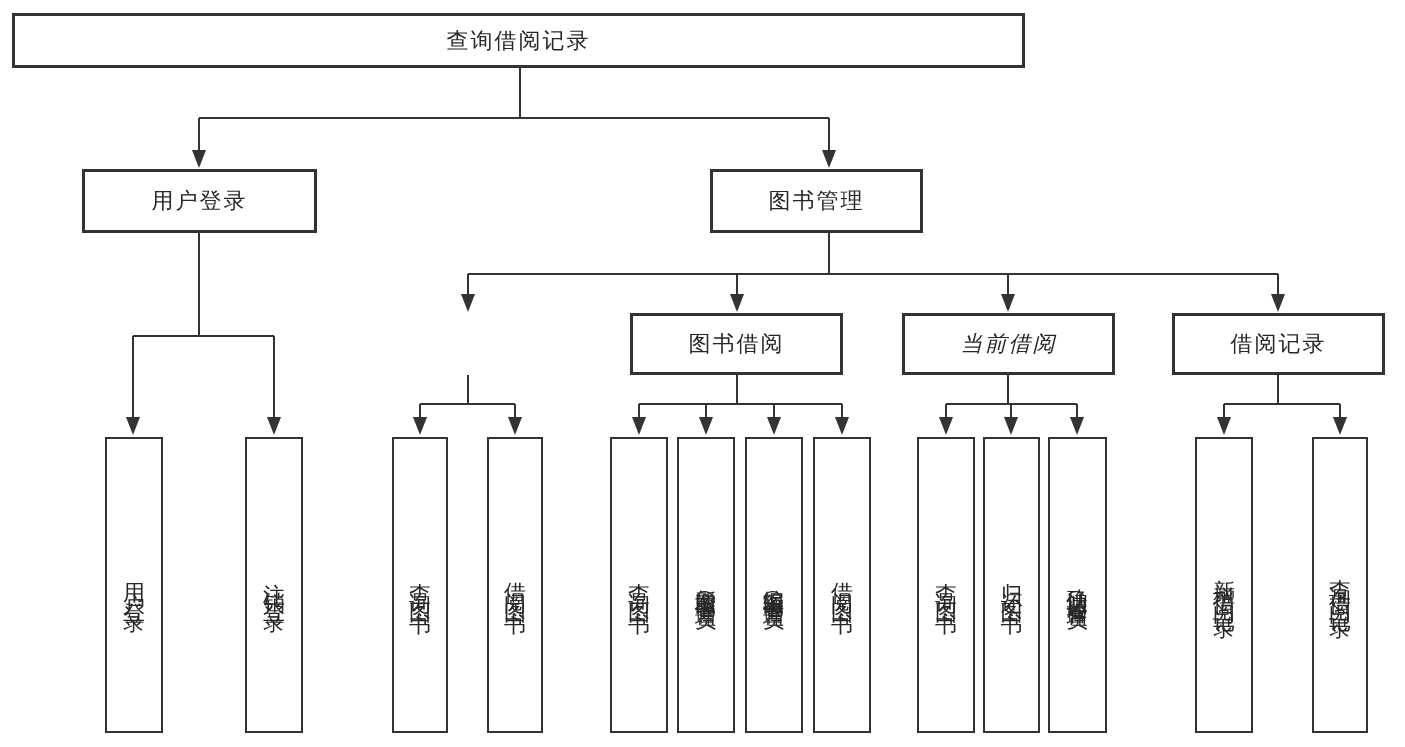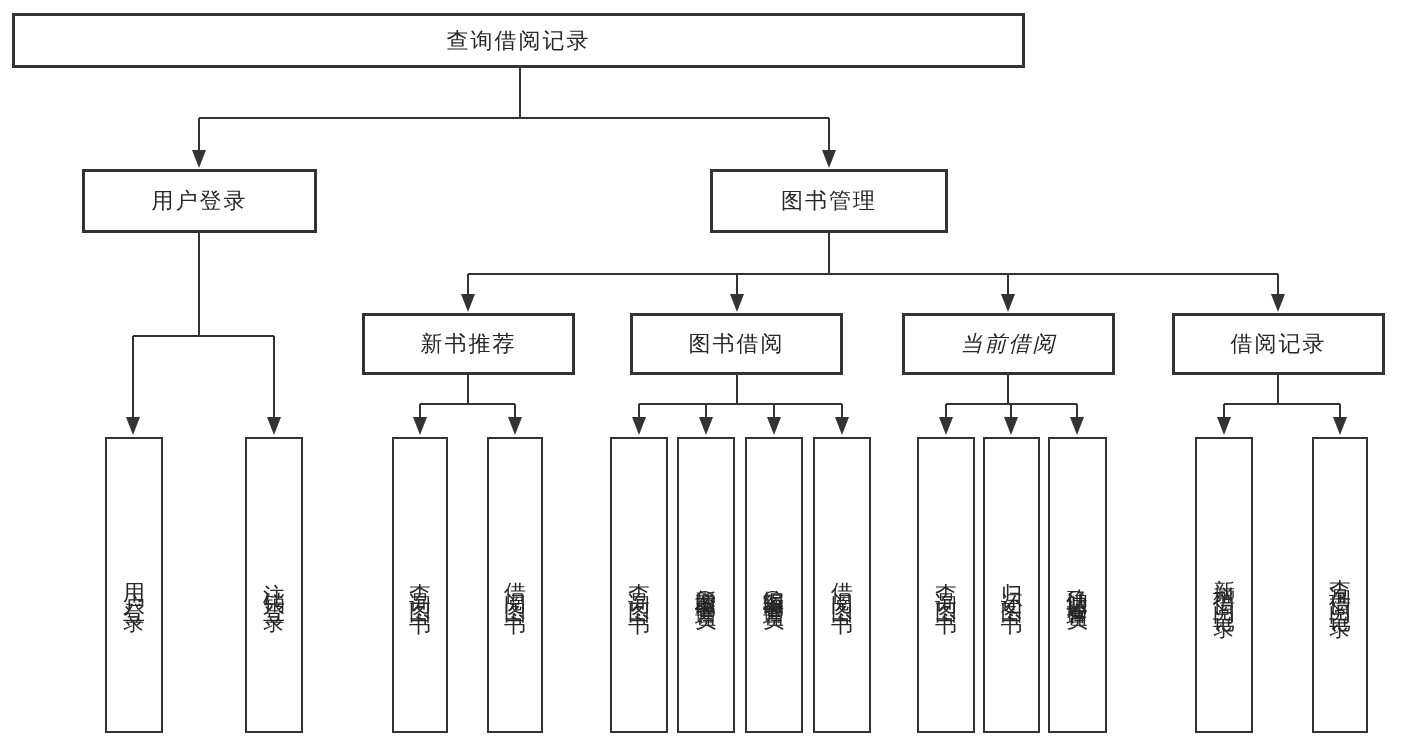--- a/index.html
+++ b/index.html
@@ -104,27 +104,24 @@
     </g>
   </svg>
 
   <div class="node h" style="left:12px;top:13px;width:1013px;height:55px;">
     <span>查询借阅记录</span>
   </div>
 
   <div class="node h" style="left:82px;top:169px;width:235px;height:64px;">
     <span>用户登录</span>
   </div>
-  <div class="node h" style="left:710px;top:169px;width:238px;height:64px;">
+  <div class="node h" style="left:710px;top:169px;width:213px;height:64px;">
     <span>图书管理</span>
   </div>
 
-  <div class="node h" style="left:362px;top:313px;width:213px;height:62px;">
-    <span>新书推荐</span>
-  </div>
   <div class="node h" style="left:630px;top:313px;width:213px;height:62px;">
     <span>图书借阅</span>
   </div>
   <div class="node h" style="left:902px;top:313px;width:213px;height:62px;font-style:italic;">
     <span>当前借阅</span>
   </div>
   <div class="node h" style="left:1172px;top:313px;width:213px;height:62px;">
     <span>借阅记录</span>
   </div>
 

